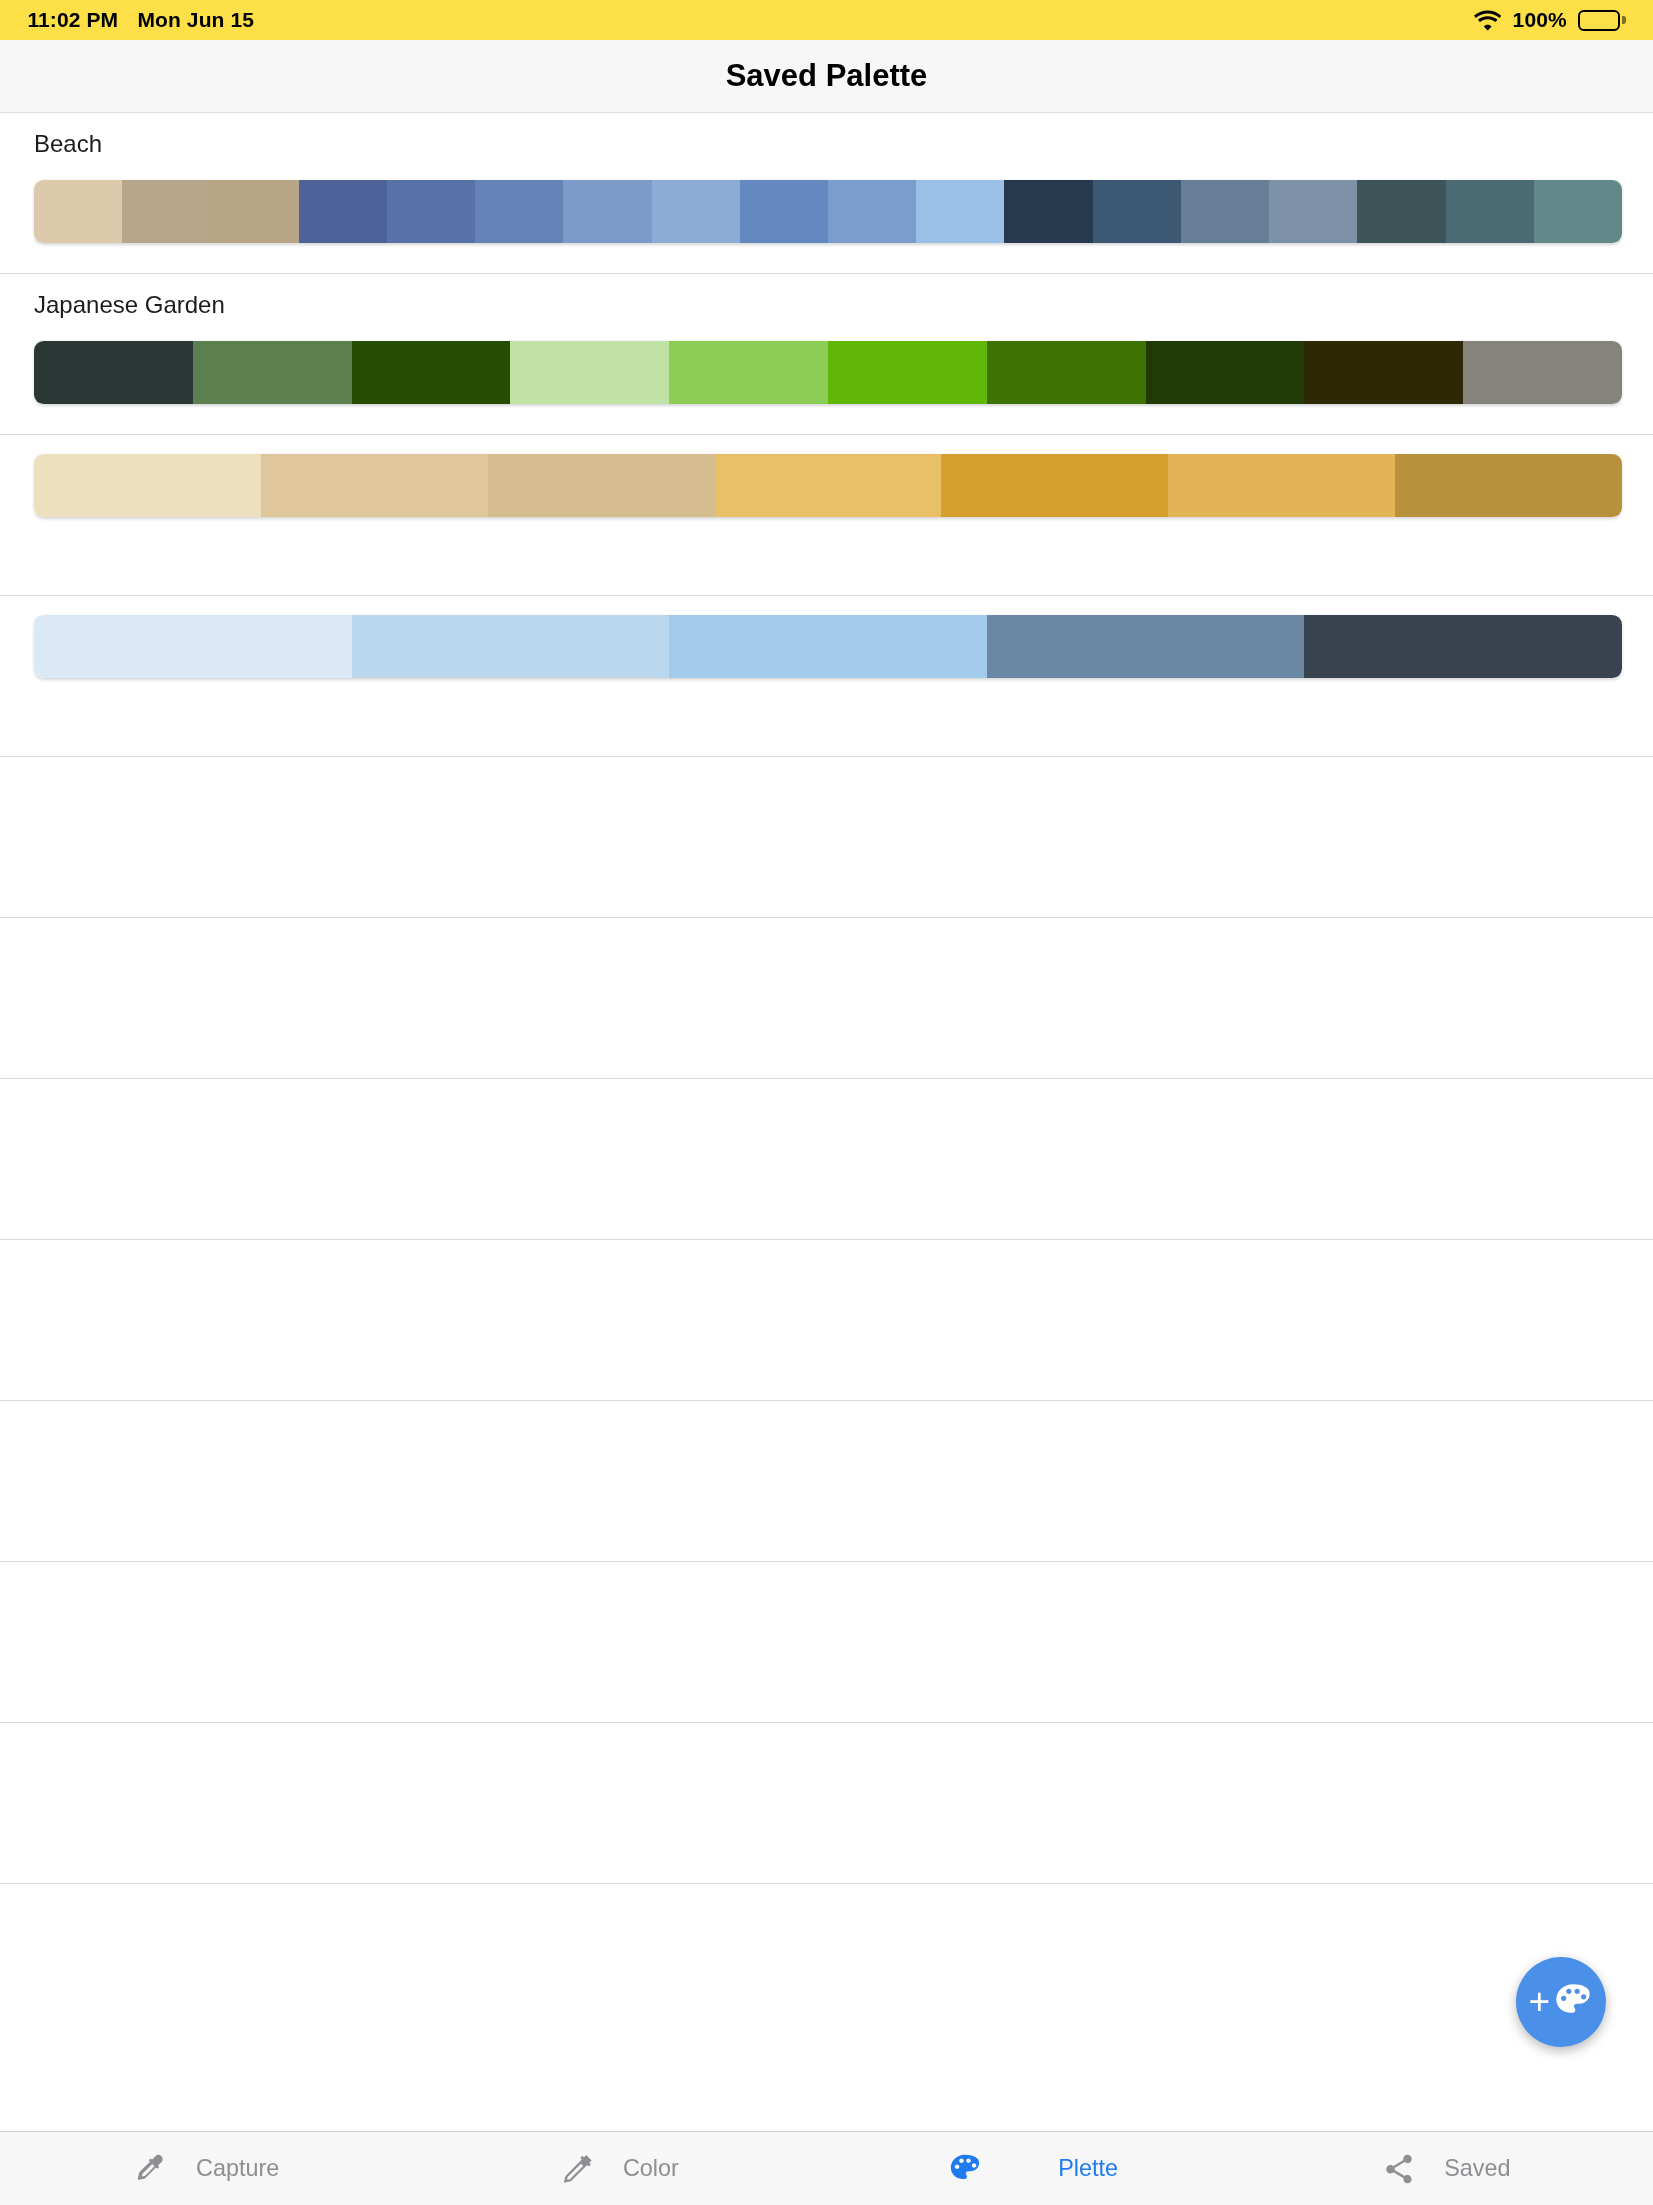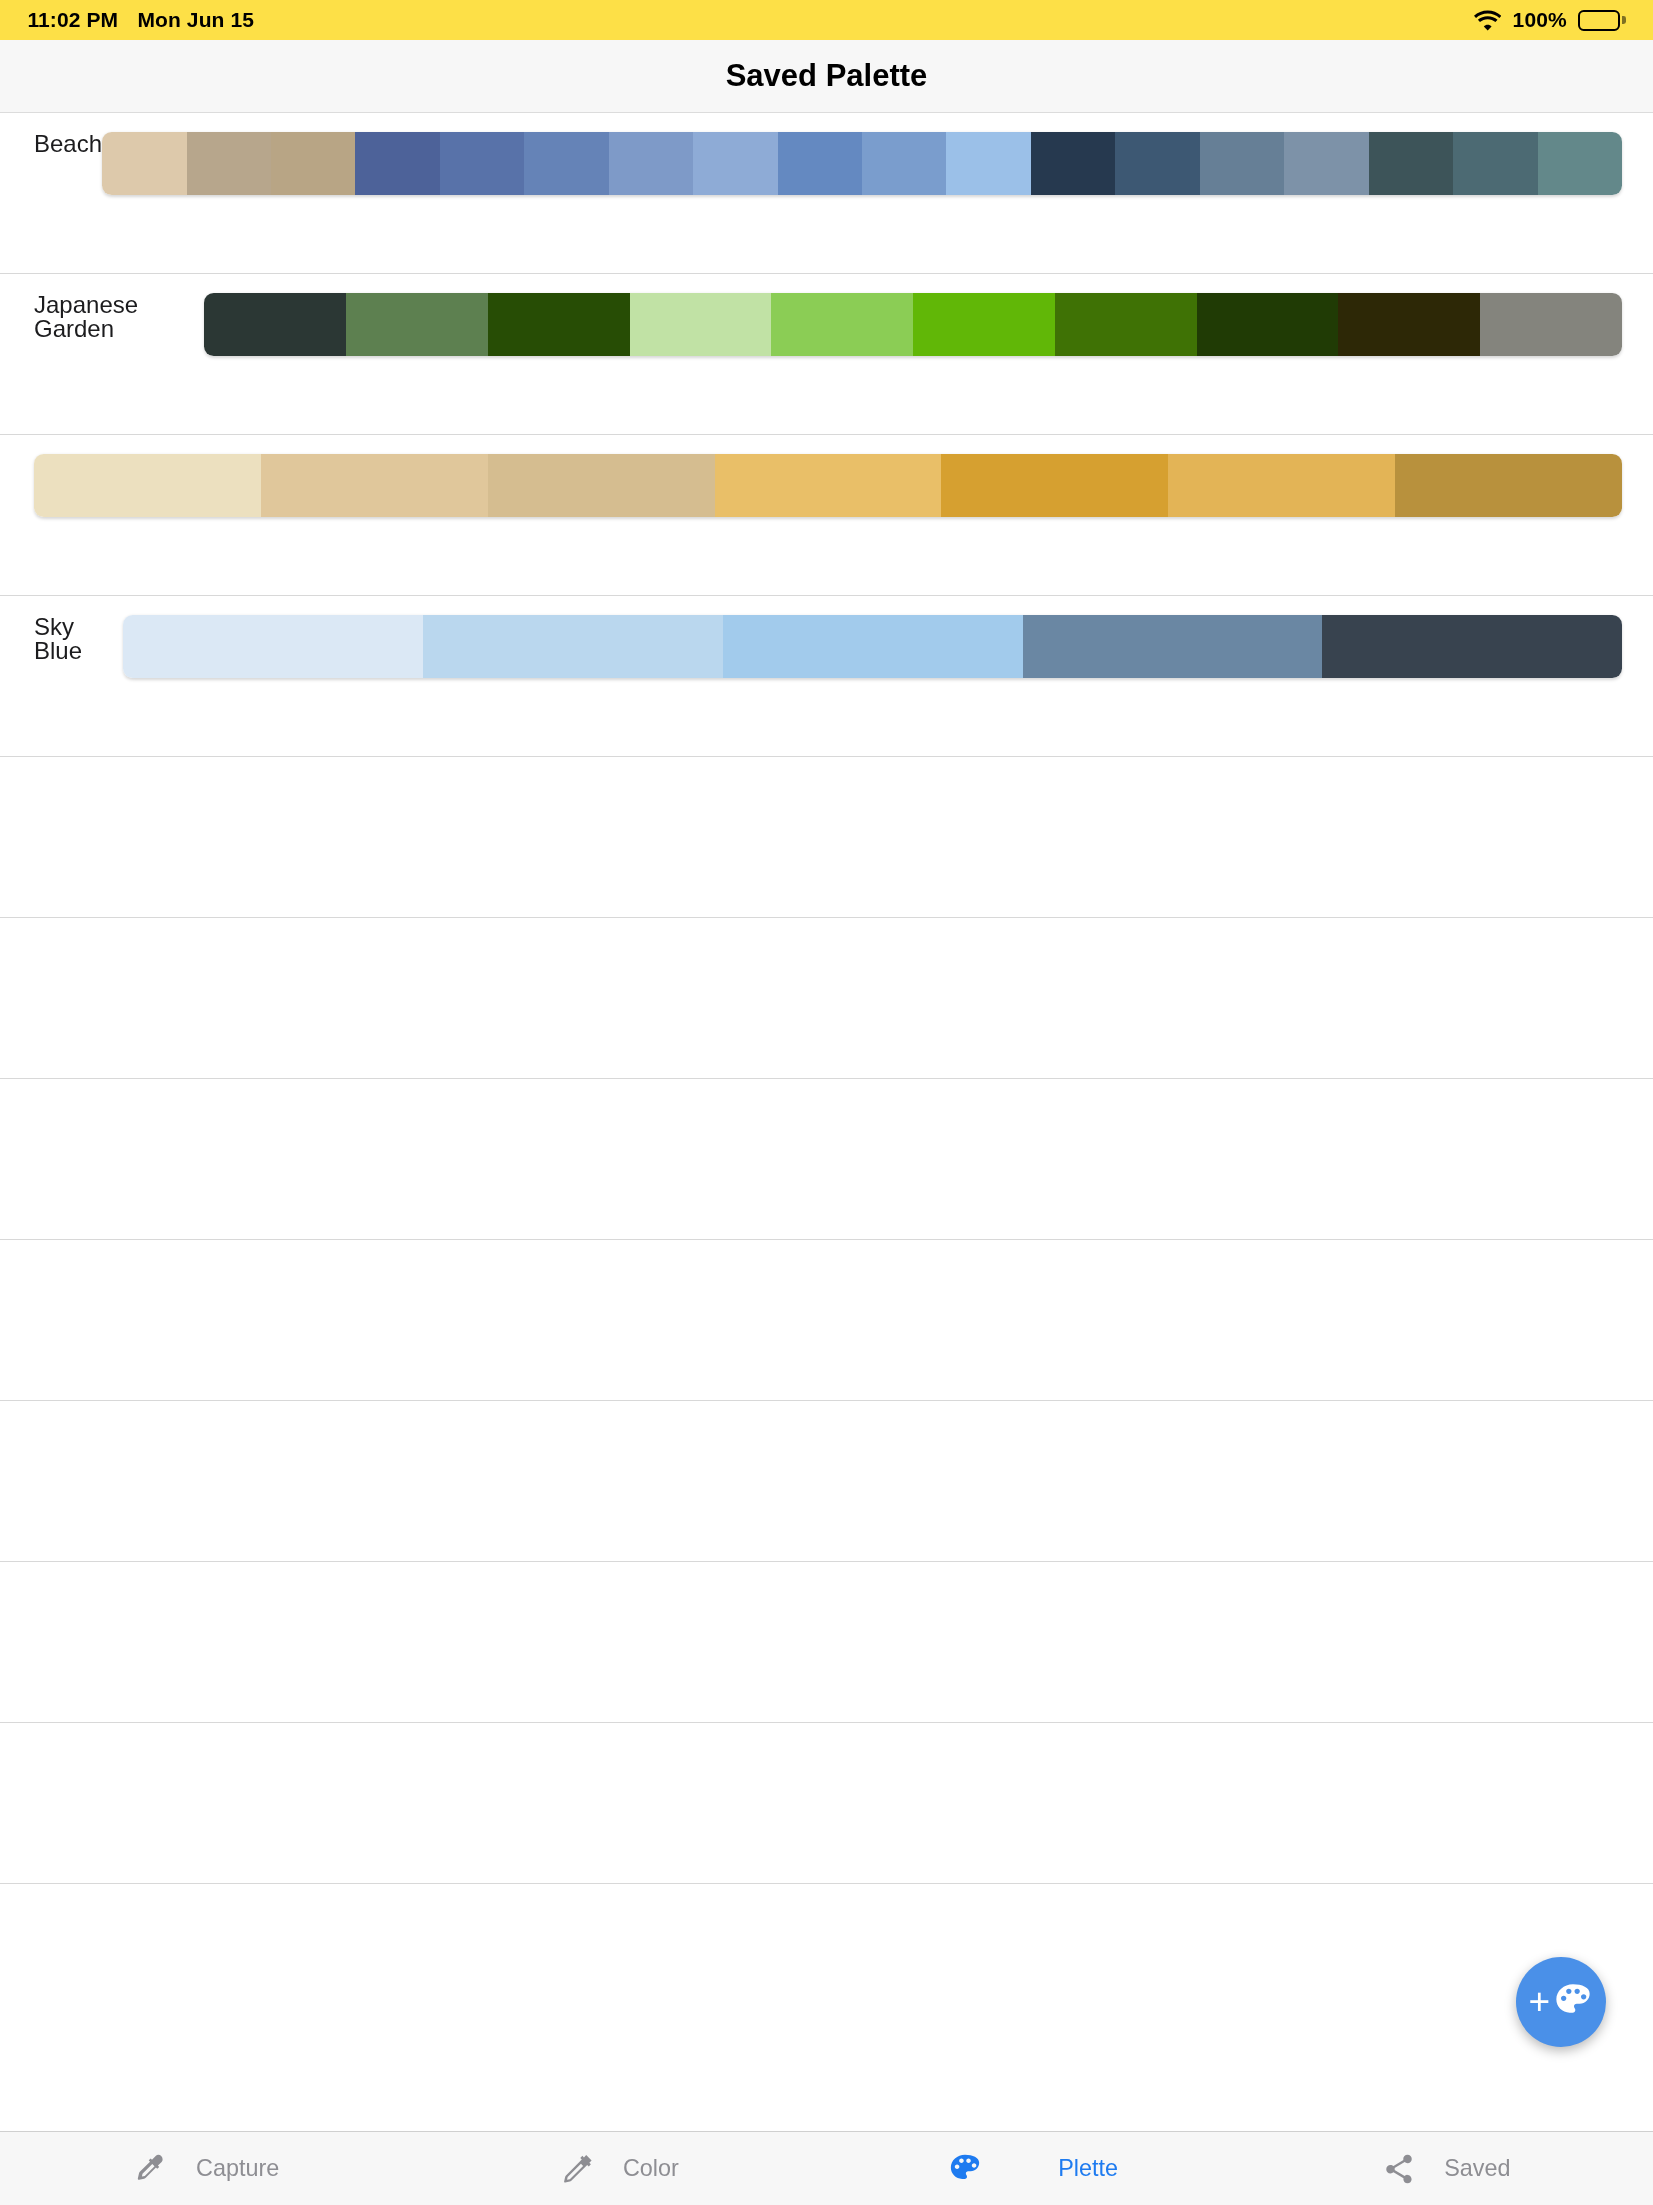--- a/index.html
+++ b/index.html
@@ -54,21 +54,21 @@
   .list {
     flex:1 1 auto;
     background:#ffffff;
     overflow:hidden;
     position:relative;
   }
   .palette-row {
     height:161px;
     border-bottom:0.8px solid #d8d8d8;
     padding:19.4px 31px 0 34px;
-    display:flex; flex-direction:row;
+    display:flex; flex-direction:column;
   }
   .palette-name {
     font-size:24px; color:#1c1c1e; line-height:1;
     margin-bottom:24px;
   }
   .swatch-bar {
     height:63px; width:100%;
     border-radius:9.7px;
     overflow:hidden;
     display:flex;
@@ -185,21 +185,20 @@
           <div class="swatch" style="background: rgb(236, 224, 191);"></div>
           <div class="swatch" style="background: rgb(224, 199, 155);"></div>
           <div class="swatch" style="background: rgb(213, 189, 144);"></div>
           <div class="swatch" style="background: rgb(233, 191, 104);"></div>
           <div class="swatch" style="background: rgb(214, 160, 48);"></div>
           <div class="swatch" style="background: rgb(227, 180, 86);"></div>
           <div class="swatch" style="background: rgb(184, 145, 61);"></div>
         </div>
       </div>
       <div class="palette-row">
-        <div class="palette-name">Sky Blue</div>
         <div class="swatch-bar">
           <div class="swatch" style="background: rgb(219, 232, 245);"></div>
           <div class="swatch" style="background: rgb(186, 215, 238);"></div>
           <div class="swatch" style="background: rgb(162, 203, 236);"></div>
           <div class="swatch" style="background: rgb(106, 135, 163);"></div>
           <div class="swatch" style="background: rgb(56, 67, 79);"></div>
         </div>
       </div>
       <div class="empty-row"></div>
       <div class="empty-row"></div>

